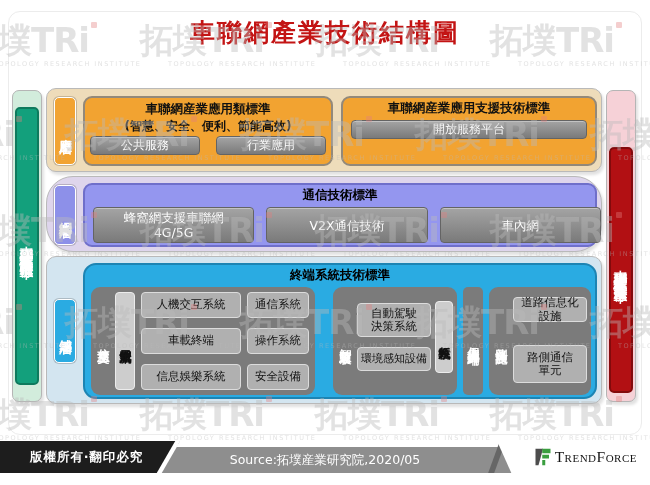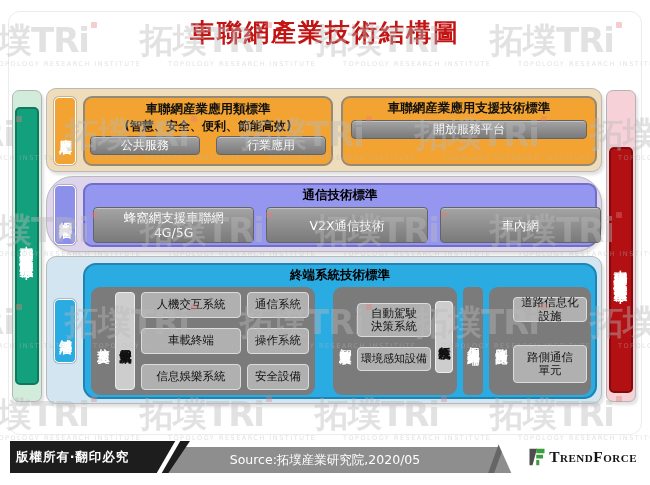--- a/index.html
+++ b/index.html
@@ -101,33 +101,33 @@
           text-align:center; line-height:1.15; }
   .p2-btn1 { position:absolute; left:24px; top:16px; width:74px; height:34px; }
   .p2-btn2 { position:absolute; left:24px; top:60px; width:74px; height:24px; font-size:11px; }
   .p3-btn1 { position:absolute; left:24px; top:10px; width:74px; height:25px; }
   .p3-btn2 { position:absolute; left:24px; top:58px; width:74px; height:38px; }
 
   
   .footer-gray { position:absolute; left:10px; top:447px; width:630px; height:26px; background:#8e8e8e;
                  z-index:3; display:flex; align-items:center; justify-content:center; }
   .source { color:#fff; font-size:12.5px; }
-  .copyright-flag { position:absolute; left:10px; top:441px; width:180px; height:32px; background:#1d1d1d;
+  .copyright-flag { position:absolute; left:0; top:441px; width:180px; height:32px; background:#1d1d1d;
                     z-index:4; clip-path:polygon(0 0,100% 0,88% 100%,0 100%);
-                    display:flex; align-items:center; padding-left:6px; }
+                    display:flex; align-items:center; padding-left:30px; }
   .copyright-flag span { color:#fff; font-weight:bold; font-size:12.5px; letter-spacing:1px; }
   .flag-sep { position:absolute; left:166px; top:441px; width:5px; height:32px; background:#fff;
               transform:skewX(-30deg); z-index:5; }
   .brand-stripe { position:absolute; left:494px; top:441px; width:6px; height:32px; background:#666;
                   transform:skewX(-20deg); z-index:3; }
   .brand-flag { position:absolute; left:497px; top:441px; width:143px; height:32px; background:#fff;
                 z-index:4; clip-path:polygon(0 0,100% 0,100% 100%,10% 100%);
                 display:flex; align-items:center; justify-content:flex-end; padding-right:3px; gap:3px; }
   .tf-icon { width:18px; height:18px; flex:0 0 auto; }
-  .brand { font-family:"Liberation Serif","DejaVu Serif",serif; font-variant:small-caps; font-weight:bold;
+  .brand { font-family:"Liberation Serif","DejaVu Serif",serif; font-variant:small-caps; font-weight:normal;
            font-size:15.5px; color:#141414; letter-spacing:.5px; }
 </style>
 </head>
 <body>
 
 <div id="canvas">
 
   <div class="frame"></div>
 
   <h1 class="title">車聯網產業技術結構圖</h1>

